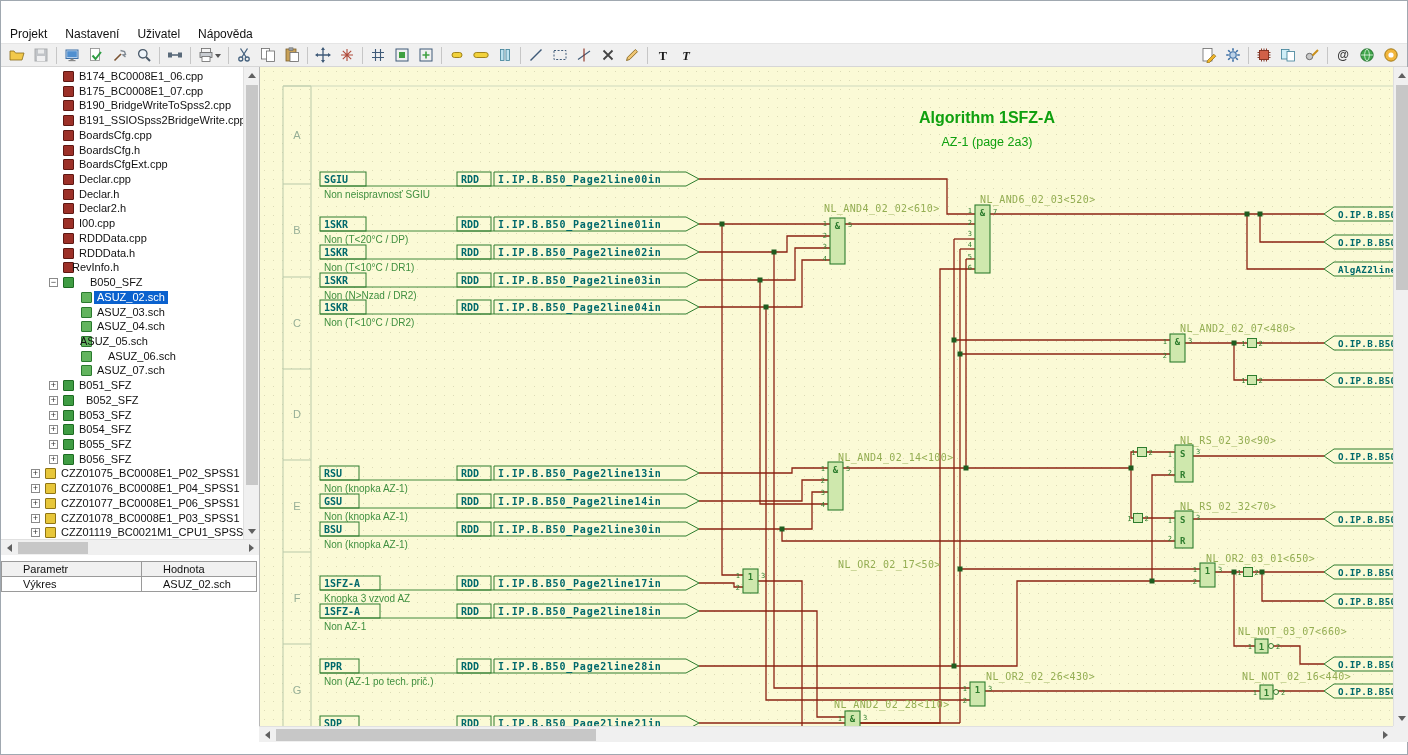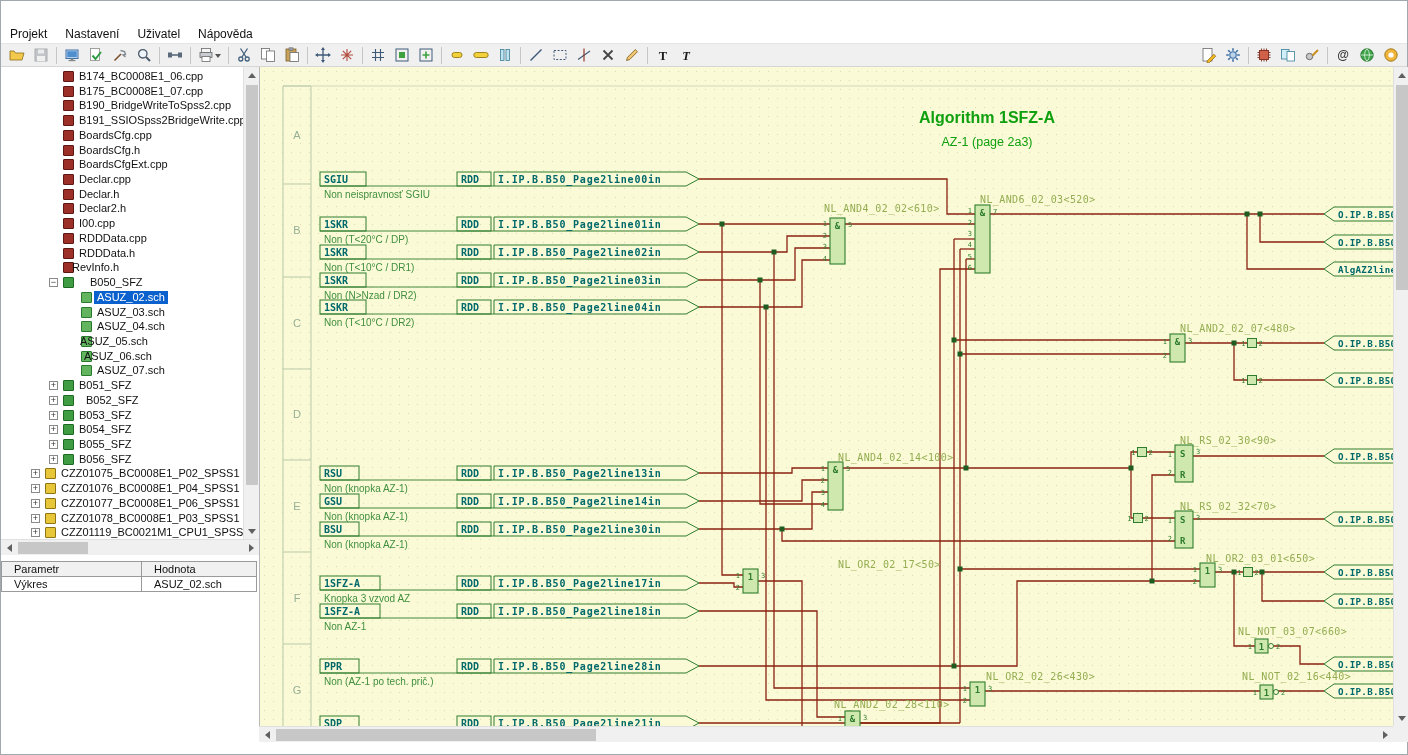--- a/index.html
+++ b/index.html
@@ -38,21 +38,21 @@
 .ticon.cpp{background:#9c3028;border:1px solid #5e1813}
 .ticon.mod{background:#3f9c43;border:1px solid #1d6b22}
 .ticon.sch{background:#62b45e;border:1px solid #2a7a2e}
 .ticon.pkg{background:#e7c63a;border:1px solid #8f7413}
 .tlabel{position:absolute;top:1px;padding:0 3px;line-height:13px}
 .tlabel.sel{background:#0a61ce;color:#fff}
 
 .paramtable{position:absolute;left:0;top:494px;width:256px;font-size:11px;color:#111;border-top:1px solid #9a9a9a;border-left:1px solid #9a9a9a}
 .pt-row{display:flex;height:15px;border-bottom:1px solid #9a9a9a}
 .pt-row.hdr{background:#f1f1f1}
-.pt-c{border-right:1px solid #9a9a9a;padding:1px 12px;overflow:hidden;white-space:nowrap}
+.pt-c{border-right:1px solid #9a9a9a;padding:1px 21px;overflow:hidden;white-space:nowrap}
 .c1{width:140px}.c2{flex:1}
 
 .canvas{position:absolute;left:258px;top:66px;width:1134px;height:659px;overflow:hidden;border-left:1px solid #b8b8b8;background-color:#fbfad6;background-image:radial-gradient(#dcdbb6 0.8px,transparent 0.9px);background-size:9px 9px}
 #schsvg{position:absolute;left:0;top:0;font-family:"DejaVu Sans Mono",monospace}
 
 .sb{position:absolute;background:#f0f0f0}
 .sb.v{border-left:1px solid #e0e0e0}
 .sb.h{border-top:1px solid #e0e0e0}
 .sbtn{position:absolute;width:16px;height:16px;display:flex;align-items:center;justify-content:center}
 .sb-thumb{position:absolute;background:#c7c7c7}
@@ -375,21 +375,21 @@
         <div class="tree-row">
           <span class="ticon sch" style="left:80px"></span>
           <span class="tlabel" style="left:93px">ASUZ_04.sch</span>
         </div>
         <div class="tree-row">
           <span class="ticon sch" style="left:80px"></span>
           <span class="tlabel" style="left:76px">ASUZ_05.sch</span>
         </div>
         <div class="tree-row">
           <span class="ticon sch" style="left:80px"></span>
-          <span class="tlabel" style="left:80px">ASUZ_06.sch</span>
+          <span class="tlabel" style="left:104px">ASUZ_06.sch</span>
         </div>
         <div class="tree-row">
           <span class="ticon sch" style="left:80px"></span>
           <span class="tlabel" style="left:93px">ASUZ_07.sch</span>
         </div>
         <div class="tree-row">
           <span class="exp" style="left:48px">+</span>
           <span class="ticon mod" style="left:62px"></span>
           <span class="tlabel" style="left:75px">B051_SFZ</span>
         </div>

